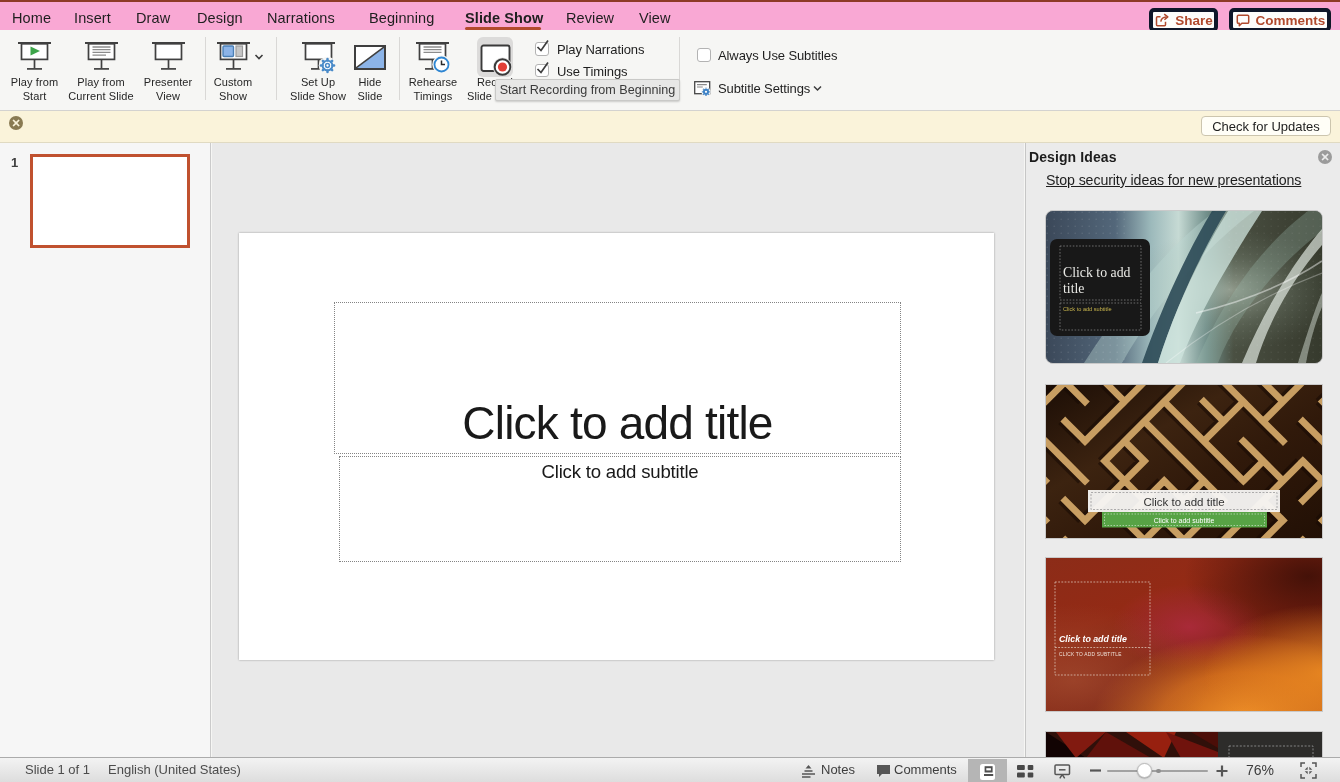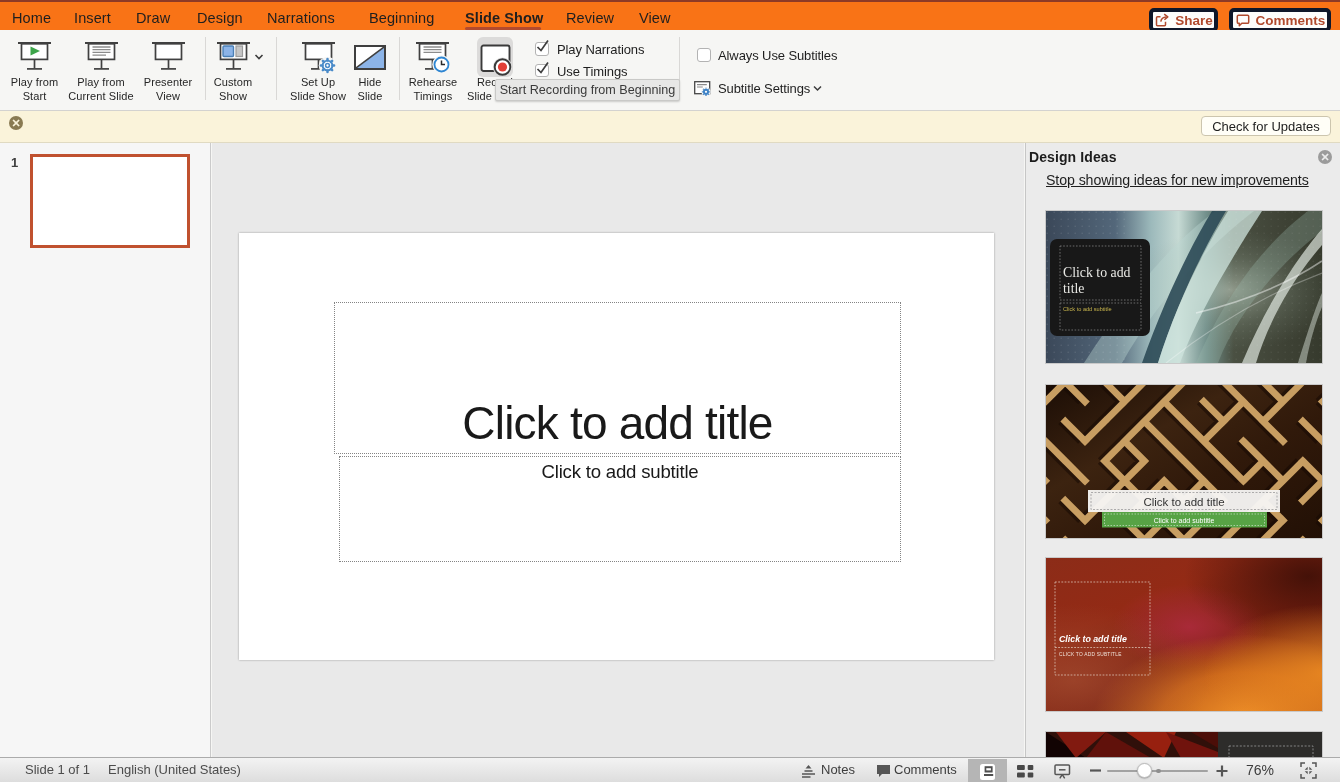--- a/index.html
+++ b/index.html
@@ -3,21 +3,21 @@
 <meta charset="utf-8">
 <style>
 * { margin:0; padding:0; box-sizing:border-box; }
 html,body { width:1340px; height:782px; overflow:hidden; }
 body { font-family:"Liberation Sans", sans-serif; position:relative; background:#f6f6f4; }
 #app { position:absolute; left:0; top:0; width:1340px; height:782px; }
 .abs { position:absolute; }
 
 
 #topline { left:0; top:0; width:1340px; height:2px; background:#8e3a26; }
-#menubar { left:0; top:2px; width:1340px; height:28px; background:#f97316; }
+#menubar { left:0; top:2px; width:1340px; height:28px; background:#f9a8d4; }
 .tab { position:absolute; top:8px; font-size:14.5px; color:#1f1f1f; font-weight:500; letter-spacing:0.1px; }
 .tab.bold { font-weight:700; }
 #tabline { left:465px; top:25px; width:76px; height:3px; border-radius:2px; background:#b34a2d; }
 .hbtn { position:absolute; top:6px; height:24px; border:4px solid #0f172a; border-radius:5px; background:#fdfdfc; color:#b04a2e; font-size:13.5px; font-weight:700; display:flex; align-items:center; justify-content:center; gap:5px; }
 
 
 #ribbon { left:0; top:30px; width:1340px; height:81px; background:#f6f6f4; border-bottom:1px solid #d3d2d0; }
 .rsep { position:absolute; top:7px; height:63px; width:1px; background:#d9d8d6; }
 .ricon { position:absolute; top:10px; }
 .rlabel { position:absolute; top:46px; width:120px; text-align:center; font-size:11px; line-height:13.5px; color:#262626; letter-spacing:0.1px; }
@@ -218,22 +218,22 @@
         </div>
       <div id="subtitlebox">
           <span id="subtitletext">Click to add subtitle</span>
         </div>
     </div>
   </div>
 
   <div id="rightpanel" class="abs">
     <div id="dihead">Design Ideas</div>
     <div id="dix">✕</div>
-    <div id="dilink">Stop showing ideas for new improvements</div>
-    <div class="dthumb" style="top:67px; height:154px;">
+    <div id="dilink">Stop security ideas for new presentations</div>
+    <div class="dthumb" style="top:67px; height:154px;border-radius:8px;">
     <svg width="276" height="152" viewBox="0 0 276 152">
       <defs>
         <linearGradient id="t1bg" x1="0" y1="0" x2="1" y2="0">
           <stop offset="0" stop-color="#3b4859"></stop>
           <stop offset="0.25" stop-color="#53677a"></stop>
           <stop offset="0.38" stop-color="#9cb9bb"></stop>
           <stop offset="0.48" stop-color="#c6dad4"></stop>
           <stop offset="0.58" stop-color="#72908c"></stop>
           <stop offset="0.68" stop-color="#4a5042"></stop>
           <stop offset="0.85" stop-color="#3f4336"></stop>

